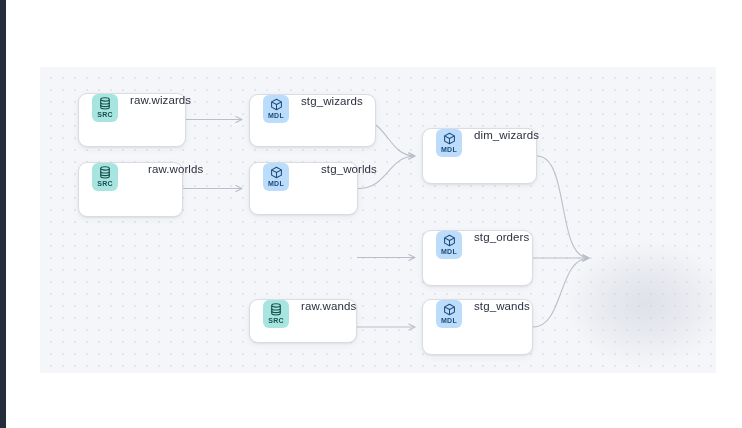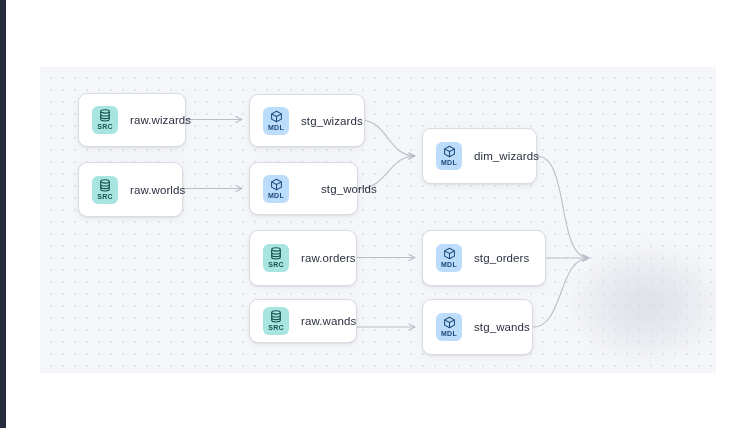--- a/index.html
+++ b/index.html
@@ -68,21 +68,20 @@
                 rgba(205,209,219,0.58) 0%,
                 rgba(210,214,224,0.30) 45%,
                 rgba(225,228,236,0.0) 72%);
     filter: blur(5px);
   }
 
   .node {
     position: absolute;
     box-sizing: border-box;
     display: flex;
-    align-items: center;
     background: #ffffff;
     border: 1px solid #d9dce3;
     border-radius: 9px;
     box-shadow: 0 1px 2px rgba(25,32,48,0.07), 0 2px 7px rgba(25,32,48,0.05);
     padding-left: 13px;
   }
   .node.emphasis {
     box-shadow: 0 1px 3px rgba(25,32,48,0.10), 0 4px 14px rgba(25,32,48,0.10);
   }
 
@@ -164,66 +163,52 @@
             <path d="M1.7 2.4 V10.3 C1.7 11.25 3.62 12 6 12 C8.38 12 10.3 11.25 10.3 10.3 V2.4" fill="none" stroke="#15514d" stroke-width="1.1"></path>
             <path d="M1.7 5.4 C1.7 6.35 3.62 7.05 6 7.05 C8.38 7.05 10.3 6.35 10.3 5.4" fill="none" stroke="#15514d" stroke-width="1.1"></path>
             <path d="M1.7 8.0 C1.7 8.95 3.62 9.65 6 9.65 C8.38 9.65 10.3 8.95 10.3 8.0" fill="none" stroke="#15514d" stroke-width="1.1"></path>
           </svg>
         </span>
         <span class="badge-abbr">SRC</span>
       </div>
       <span class="node-label">raw.wizards</span>
     </div>
 
-    <div class="node" style="left:38px; top:95px; width:105px; height:55px;">
+    <div class="node" style="left:38px; top:95px; width:105px; height:55px;gap:18px;">
       <div class="node-badge src">
         <span class="badge-glyph">
           <svg width="12" height="13" viewBox="0 0 12 13">
             <ellipse cx="6" cy="2.4" rx="4.3" ry="1.7" fill="none" stroke="#15514d" stroke-width="1.1"></ellipse>
             <path d="M1.7 2.4 V10.3 C1.7 11.25 3.62 12 6 12 C8.38 12 10.3 11.25 10.3 10.3 V2.4" fill="none" stroke="#15514d" stroke-width="1.1"></path>
             <path d="M1.7 5.4 C1.7 6.35 3.62 7.05 6 7.05 C8.38 7.05 10.3 6.35 10.3 5.4" fill="none" stroke="#15514d" stroke-width="1.1"></path>
             <path d="M1.7 8.0 C1.7 8.95 3.62 9.65 6 9.65 C8.38 9.65 10.3 8.95 10.3 8.0" fill="none" stroke="#15514d" stroke-width="1.1"></path>
           </svg>
         </span>
         <span class="badge-abbr">SRC</span>
       </div>
       <span class="node-label">raw.worlds</span>
     </div>
 
-    <div class="node" style="left:209px; top:163px; width:108px; height:56px;">
+
+    <div class="node" style="left:209px; top:232px; width:108px; height:44px;">
       <div class="node-badge src">
         <span class="badge-glyph">
           <svg width="12" height="13" viewBox="0 0 12 13">
             <ellipse cx="6" cy="2.4" rx="4.3" ry="1.7" fill="none" stroke="#15514d" stroke-width="1.1"></ellipse>
             <path d="M1.7 2.4 V10.3 C1.7 11.25 3.62 12 6 12 C8.38 12 10.3 11.25 10.3 10.3 V2.4" fill="none" stroke="#15514d" stroke-width="1.1"></path>
             <path d="M1.7 5.4 C1.7 6.35 3.62 7.05 6 7.05 C8.38 7.05 10.3 6.35 10.3 5.4" fill="none" stroke="#15514d" stroke-width="1.1"></path>
             <path d="M1.7 8.0 C1.7 8.95 3.62 9.65 6 9.65 C8.38 9.65 10.3 8.95 10.3 8.0" fill="none" stroke="#15514d" stroke-width="1.1"></path>
           </svg>
         </span>
         <span class="badge-abbr">SRC</span>
       </div>
-      <span class="node-label">raw.orders</span>
-    </div>
-
-    <div class="node" style="left:209px; top:232px; width:108px; height:44px;">
-      <div class="node-badge src">
-        <span class="badge-glyph">
-          <svg width="12" height="13" viewBox="0 0 12 13">
-            <ellipse cx="6" cy="2.4" rx="4.3" ry="1.7" fill="none" stroke="#15514d" stroke-width="1.1"></ellipse>
-            <path d="M1.7 2.4 V10.3 C1.7 11.25 3.62 12 6 12 C8.38 12 10.3 11.25 10.3 10.3 V2.4" fill="none" stroke="#15514d" stroke-width="1.1"></path>
-            <path d="M1.7 5.4 C1.7 6.35 3.62 7.05 6 7.05 C8.38 7.05 10.3 6.35 10.3 5.4" fill="none" stroke="#15514d" stroke-width="1.1"></path>
-            <path d="M1.7 8.0 C1.7 8.95 3.62 9.65 6 9.65 C8.38 9.65 10.3 8.95 10.3 8.0" fill="none" stroke="#15514d" stroke-width="1.1"></path>
-          </svg>
-        </span>
-        <span class="badge-abbr">SRC</span>
-      </div>
       <span class="node-label">raw.wands</span>
     </div>
 
-    <div class="node" style="left:209px; top:27px; width:116px; height:53px;">
+    <div class="node" style="left:209px; top:27px; width:127px; height:53px;">
       <div class="node-badge mdl">
         <span class="badge-glyph">
           <svg width="13" height="13" viewBox="0 0 13 13">
             <path d="M6.5 1.2 L11.4 3.85 L11.4 9.15 L6.5 11.8 L1.6 9.15 L1.6 3.85 Z" fill="none" stroke="#1b4b79" stroke-width="1.05" stroke-linejoin="round"></path>
             <path d="M1.6 3.85 L6.5 6.5 L11.4 3.85" fill="none" stroke="#1b4b79" stroke-width="1.05" stroke-linejoin="round"></path>
             <path d="M6.5 6.5 L6.5 11.8" fill="none" stroke="#1b4b79" stroke-width="1.05"></path>
           </svg>
         </span>
         <span class="badge-abbr">MDL</span>
       </div>
@@ -237,21 +222,21 @@
             <path d="M6.5 1.2 L11.4 3.85 L11.4 9.15 L6.5 11.8 L1.6 9.15 L1.6 3.85 Z" fill="none" stroke="#1b4b79" stroke-width="1.05" stroke-linejoin="round"></path>
             <path d="M1.6 3.85 L6.5 6.5 L11.4 3.85" fill="none" stroke="#1b4b79" stroke-width="1.05" stroke-linejoin="round"></path>
             <path d="M6.5 6.5 L6.5 11.8" fill="none" stroke="#1b4b79" stroke-width="1.05"></path>
           </svg>
         </span>
         <span class="badge-abbr">MDL</span>
       </div>
       <span class="node-label">stg_worlds</span>
     </div>
 
-    <div class="node" style="left:382px; top:163px; width:124px; height:56px;">
+    <div class="node" style="left:382px; top:163px; width:111px; height:56px;">
       <div class="node-badge mdl">
         <span class="badge-glyph">
           <svg width="13" height="13" viewBox="0 0 13 13">
             <path d="M6.5 1.2 L11.4 3.85 L11.4 9.15 L6.5 11.8 L1.6 9.15 L1.6 3.85 Z" fill="none" stroke="#1b4b79" stroke-width="1.05" stroke-linejoin="round"></path>
             <path d="M1.6 3.85 L6.5 6.5 L11.4 3.85" fill="none" stroke="#1b4b79" stroke-width="1.05" stroke-linejoin="round"></path>
             <path d="M6.5 6.5 L6.5 11.8" fill="none" stroke="#1b4b79" stroke-width="1.05"></path>
           </svg>
         </span>
         <span class="badge-abbr">MDL</span>
       </div>

